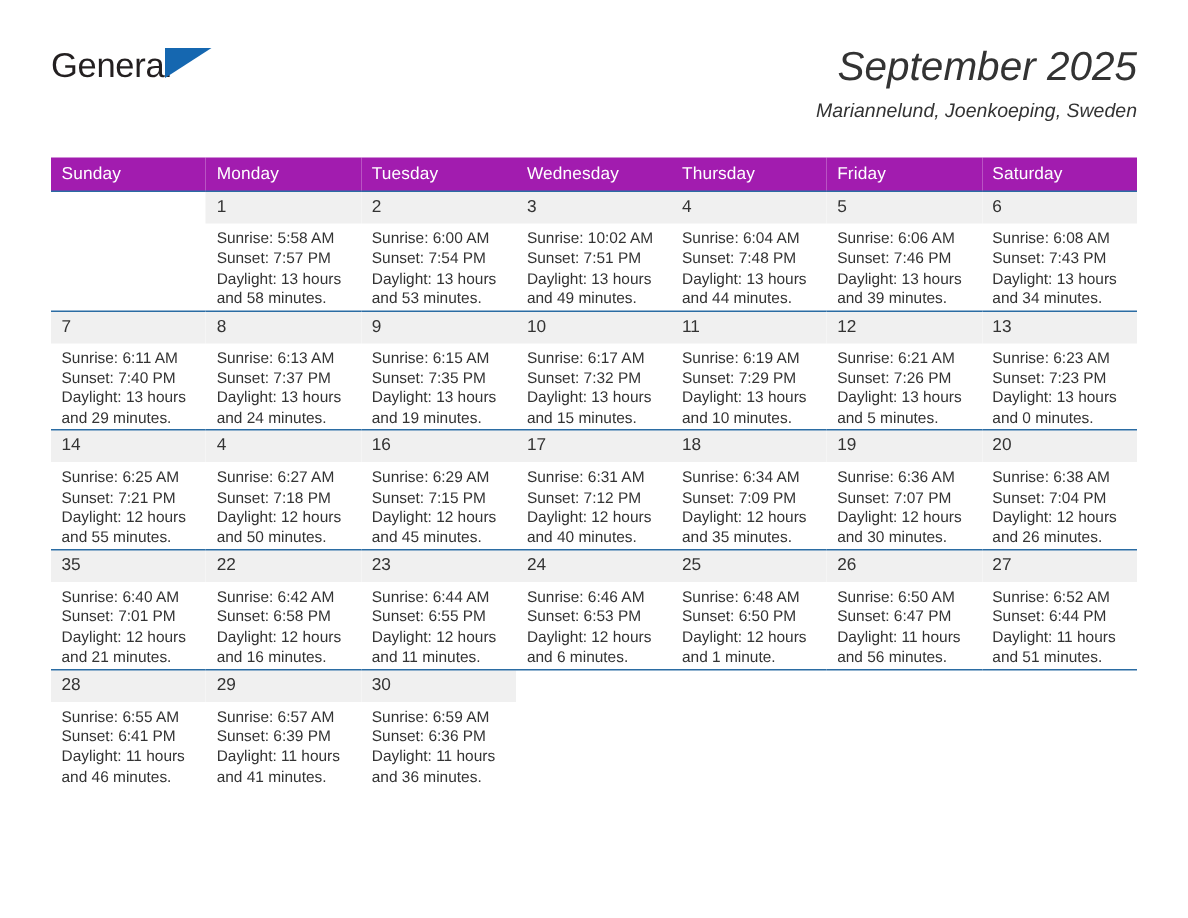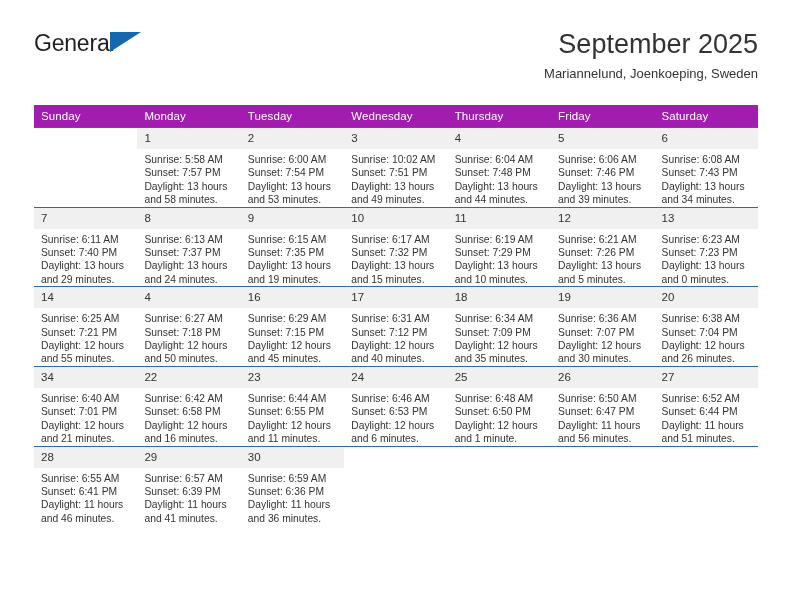--- a/index.html
+++ b/index.html
@@ -60,20 +60,21 @@
     line-height: 24px;
     color: #2585d3;
     margin-left: 31px;
     letter-spacing: -0.2px;
   }
   .title-wrap {
     position: absolute;
     right: 0;
     top: 0;
     text-align: right;
+    font-style: italic;
   }
   .cal-title {
     font-size: 27px;
     line-height: 33px;
     color: #333333;
     font-weight: normal;
     margin: 0;
   }
   .cal-subtitle {
     font-size: 13px;
@@ -351,21 +352,21 @@
             <div class="details">
               <div>Sunrise: 6:38 AM</div>
               <div>Sunset: 7:04 PM</div>
               <div>Daylight: 12 hours</div>
               <div>and 26 minutes.</div>
             </div>
           </td>
         </tr>
         <tr class="week">
           <td>
-            <div class="daynum">34</div>
+            <div class="daynum">35</div>
             <div class="details">
               <div>Sunrise: 6:40 AM</div>
               <div>Sunset: 7:01 PM</div>
               <div>Daylight: 12 hours</div>
               <div>and 21 minutes.</div>
             </div>
           </td>
           <td>
             <div class="daynum">22</div>
             <div class="details">

